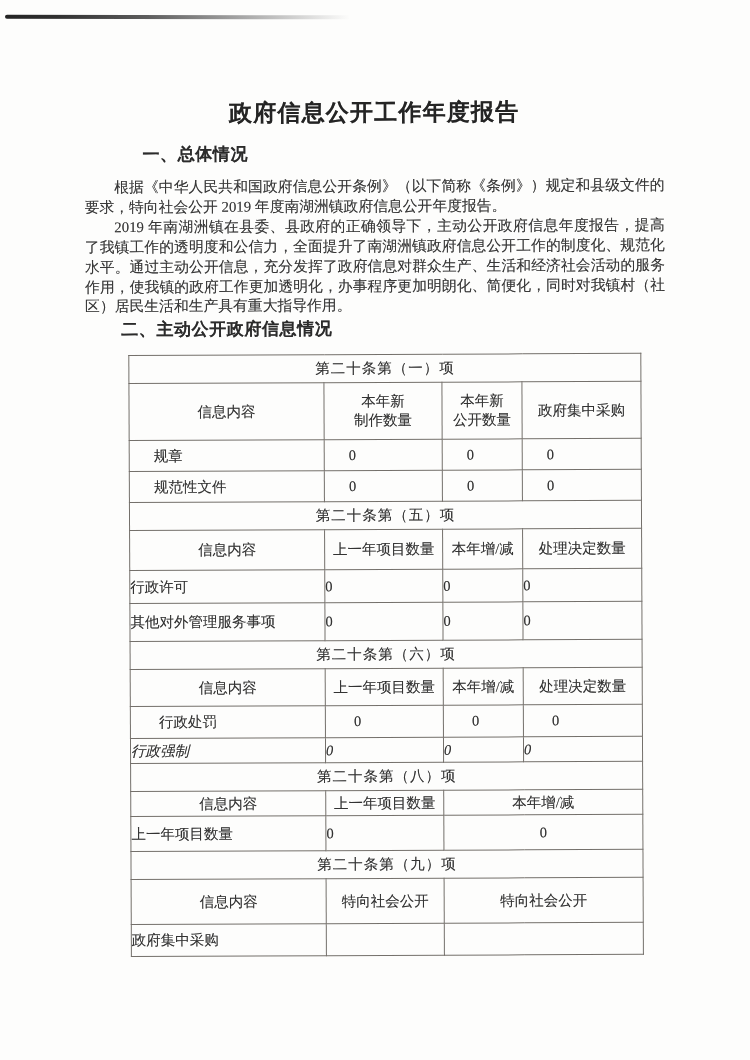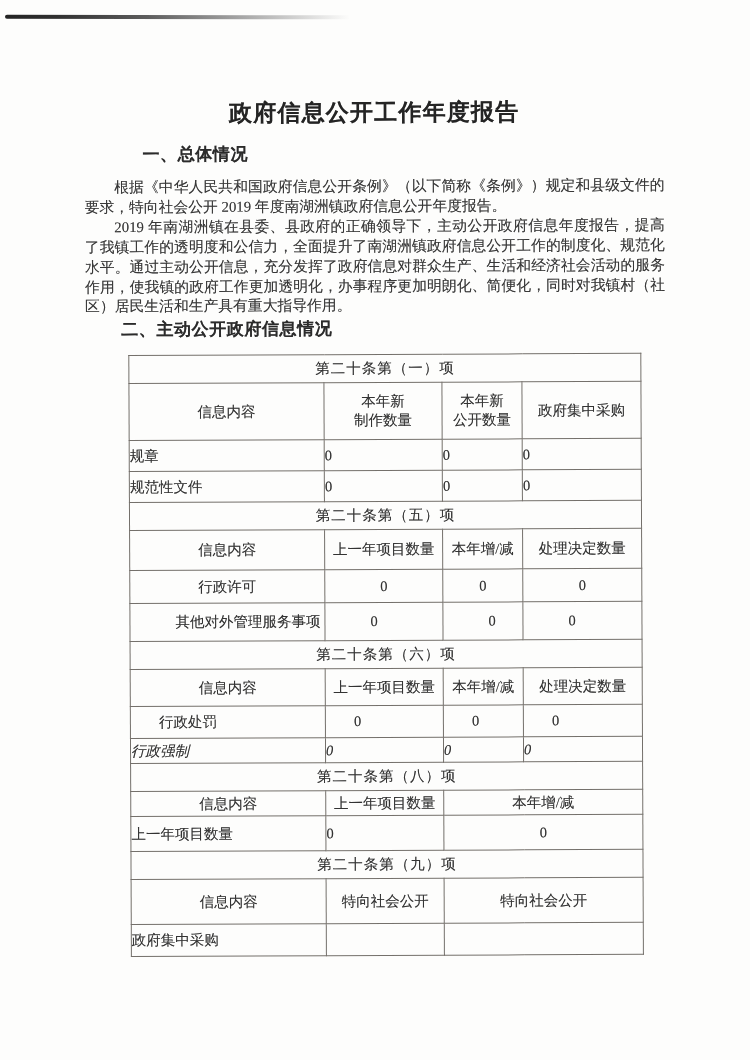--- a/index.html
+++ b/index.html
@@ -59,23 +59,23 @@
   .sec-title-row td{height:27px;}
   .hdr{text-align:center;line-height:1.35;}
   .hdr-0 td{height:56px;}
   .hdr-1 td{height:39px;}
   .hdr-2 td{height:36px;}
   .hdr-3 td{height:24px;}
   .hdr-4 td{height:44px;}
   .lbl{text-align:left;padding-left:10px;}
   .val{text-align:left;padding-left:16px;}
   .val-center{text-align:center;padding-left:0;}
-  .r-0-0 td,.r-0-1 td{height:30px;}
-  .r-1-0 td{height:32px;text-align:center;}
-  .r-1-1 td{height:37px;padding-left:45px;}
+  .r-0-0 td,.r-0-1 td{height:30px;padding-left:24px;}
+  .r-1-0 td{height:32px;}
+  .r-1-1 td{height:37px;}
   .r-2-0 td{height:31px;padding-left:28px;}
   .r-2-1 td{height:24px;font-style:italic;}
   .r-3-0 td{height:34px;}
   .r-4-0 td{height:31px;font-family:Liberation Mono, monospace;}
 </style>
 </head>
 <body>
 
 <div class="scan-line"></div>
 

